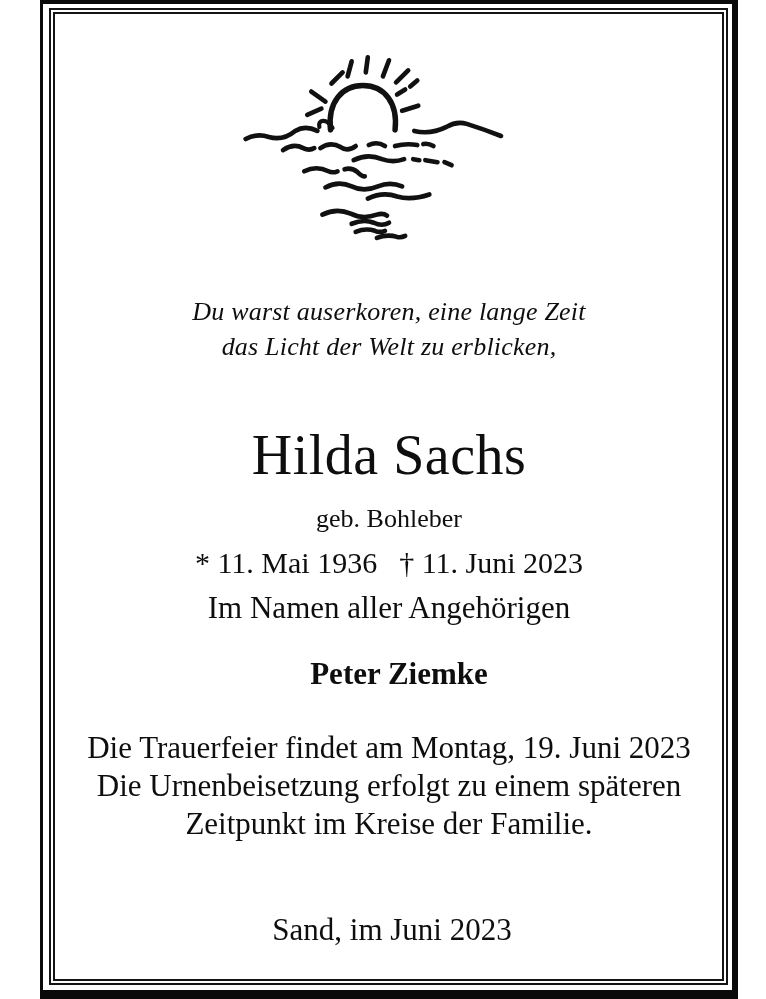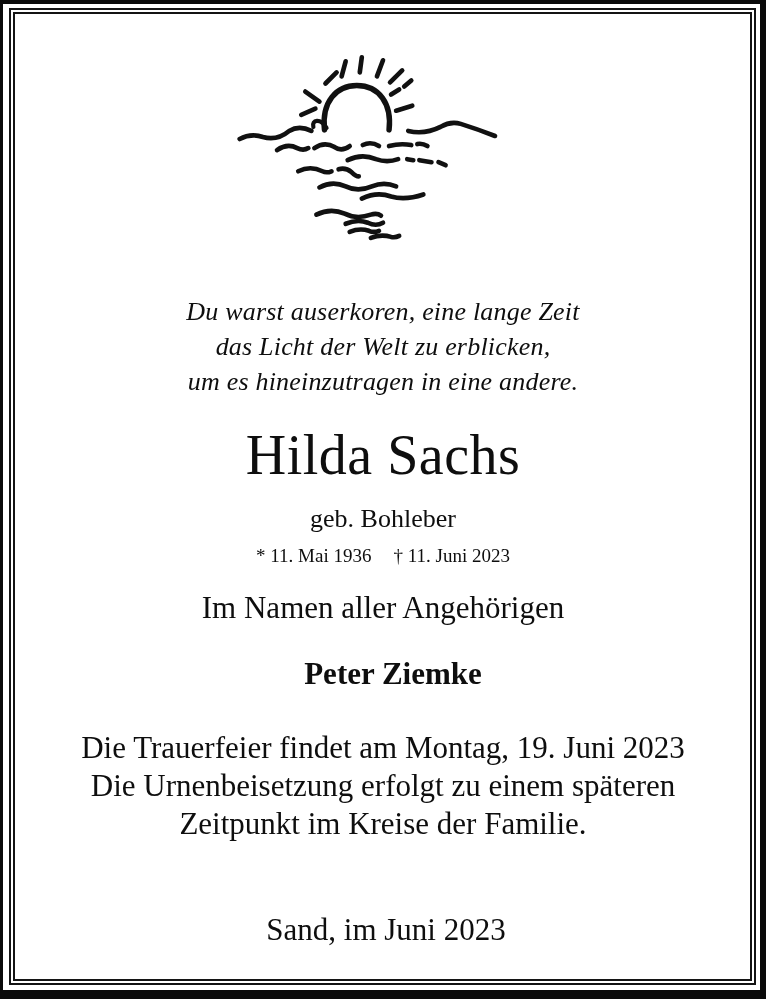--- a/index.html
+++ b/index.html
@@ -1,24 +1,25 @@
 <!DOCTYPE html>
 <html lang="de"><head>
 <meta charset="utf-8">
 <style>
   html, body { margin: 0; padding: 0; background: #ffffff; }
   .page {
     position: relative;
-    width: 766px;
+    width: 698px;
     height: 999px;
     background: #ffffff;
     color: #0e0e0e;
     font-family: "Liberation Serif", "DejaVu Serif", serif;
     overflow: hidden;
     text-align: center;
+    margin-left: 40px;
   }
   
   .edge { position: absolute; background: #0a0a0a; }
   .edge-top    { top: 0; left: 0; width: 100%; height: 4px; }
   .edge-bottom { bottom: 0; left: 0; width: 100%; height: 9px; }
   .edge-left   { top: 0; left: 0; width: 3px; height: 100%; }
   .edge-right  { top: 0; right: 0; width: 6px; height: 100%; }
   
   .frame-outer {
     position: absolute;
@@ -53,21 +54,21 @@
   }
   .maiden {
     position: absolute;
     top: 506px; left: 0; width: 100%;
     font-size: 26px;
     line-height: 1;
   }
   .dates {
     position: absolute;
     top: 545px; left: 0; width: 100%;
-    font-size: 19px;
+    font-size: 30px;
     line-height: 1.2;
   }
   .dates .death { margin-left: 22px; }
   .mourning-intro {
     position: absolute;
     top: 592px; left: 0; width: 100%;
     font-size: 31px;
     line-height: 1;
   }
   .mourner {
@@ -144,21 +145,20 @@
         <path d="M108,192 Q120,187 130,191 Q138,195 145,191"></path>
         <path d="M112,200 Q122,196 131,199 Q136,201 141,199"></path>
         <path d="M133,206 Q143,202 153,205 Q157,206 161,204"></path>
       </g>
     </svg>
   </div>
 
   <div class="verse">
     <div>Du warst auserkoren, eine lange Zeit</div>
     <div>das Licht der Welt zu erblicken,</div>
-    <div>um es hineinzutragen in eine andere.</div>
   </div>
 
   <div class="name">Hilda Sachs</div>
 
   <div class="maiden">geb. Bohleber</div>
 
   <div class="dates">
     <span class="birth">* 11. Mai 1936</span><span class="death">† 11. Juni 2023</span>
   </div>
 

